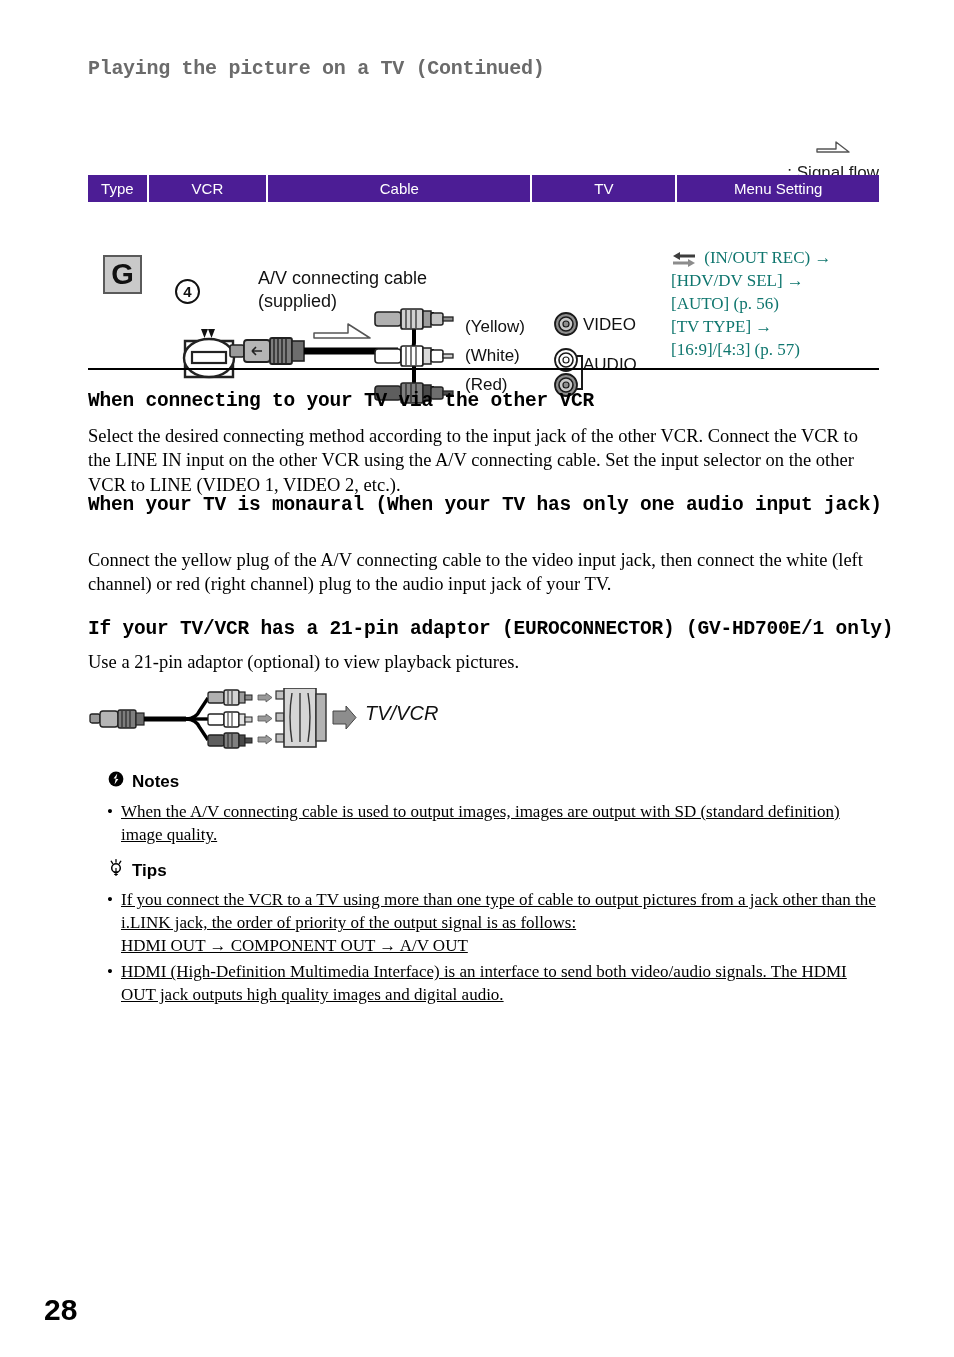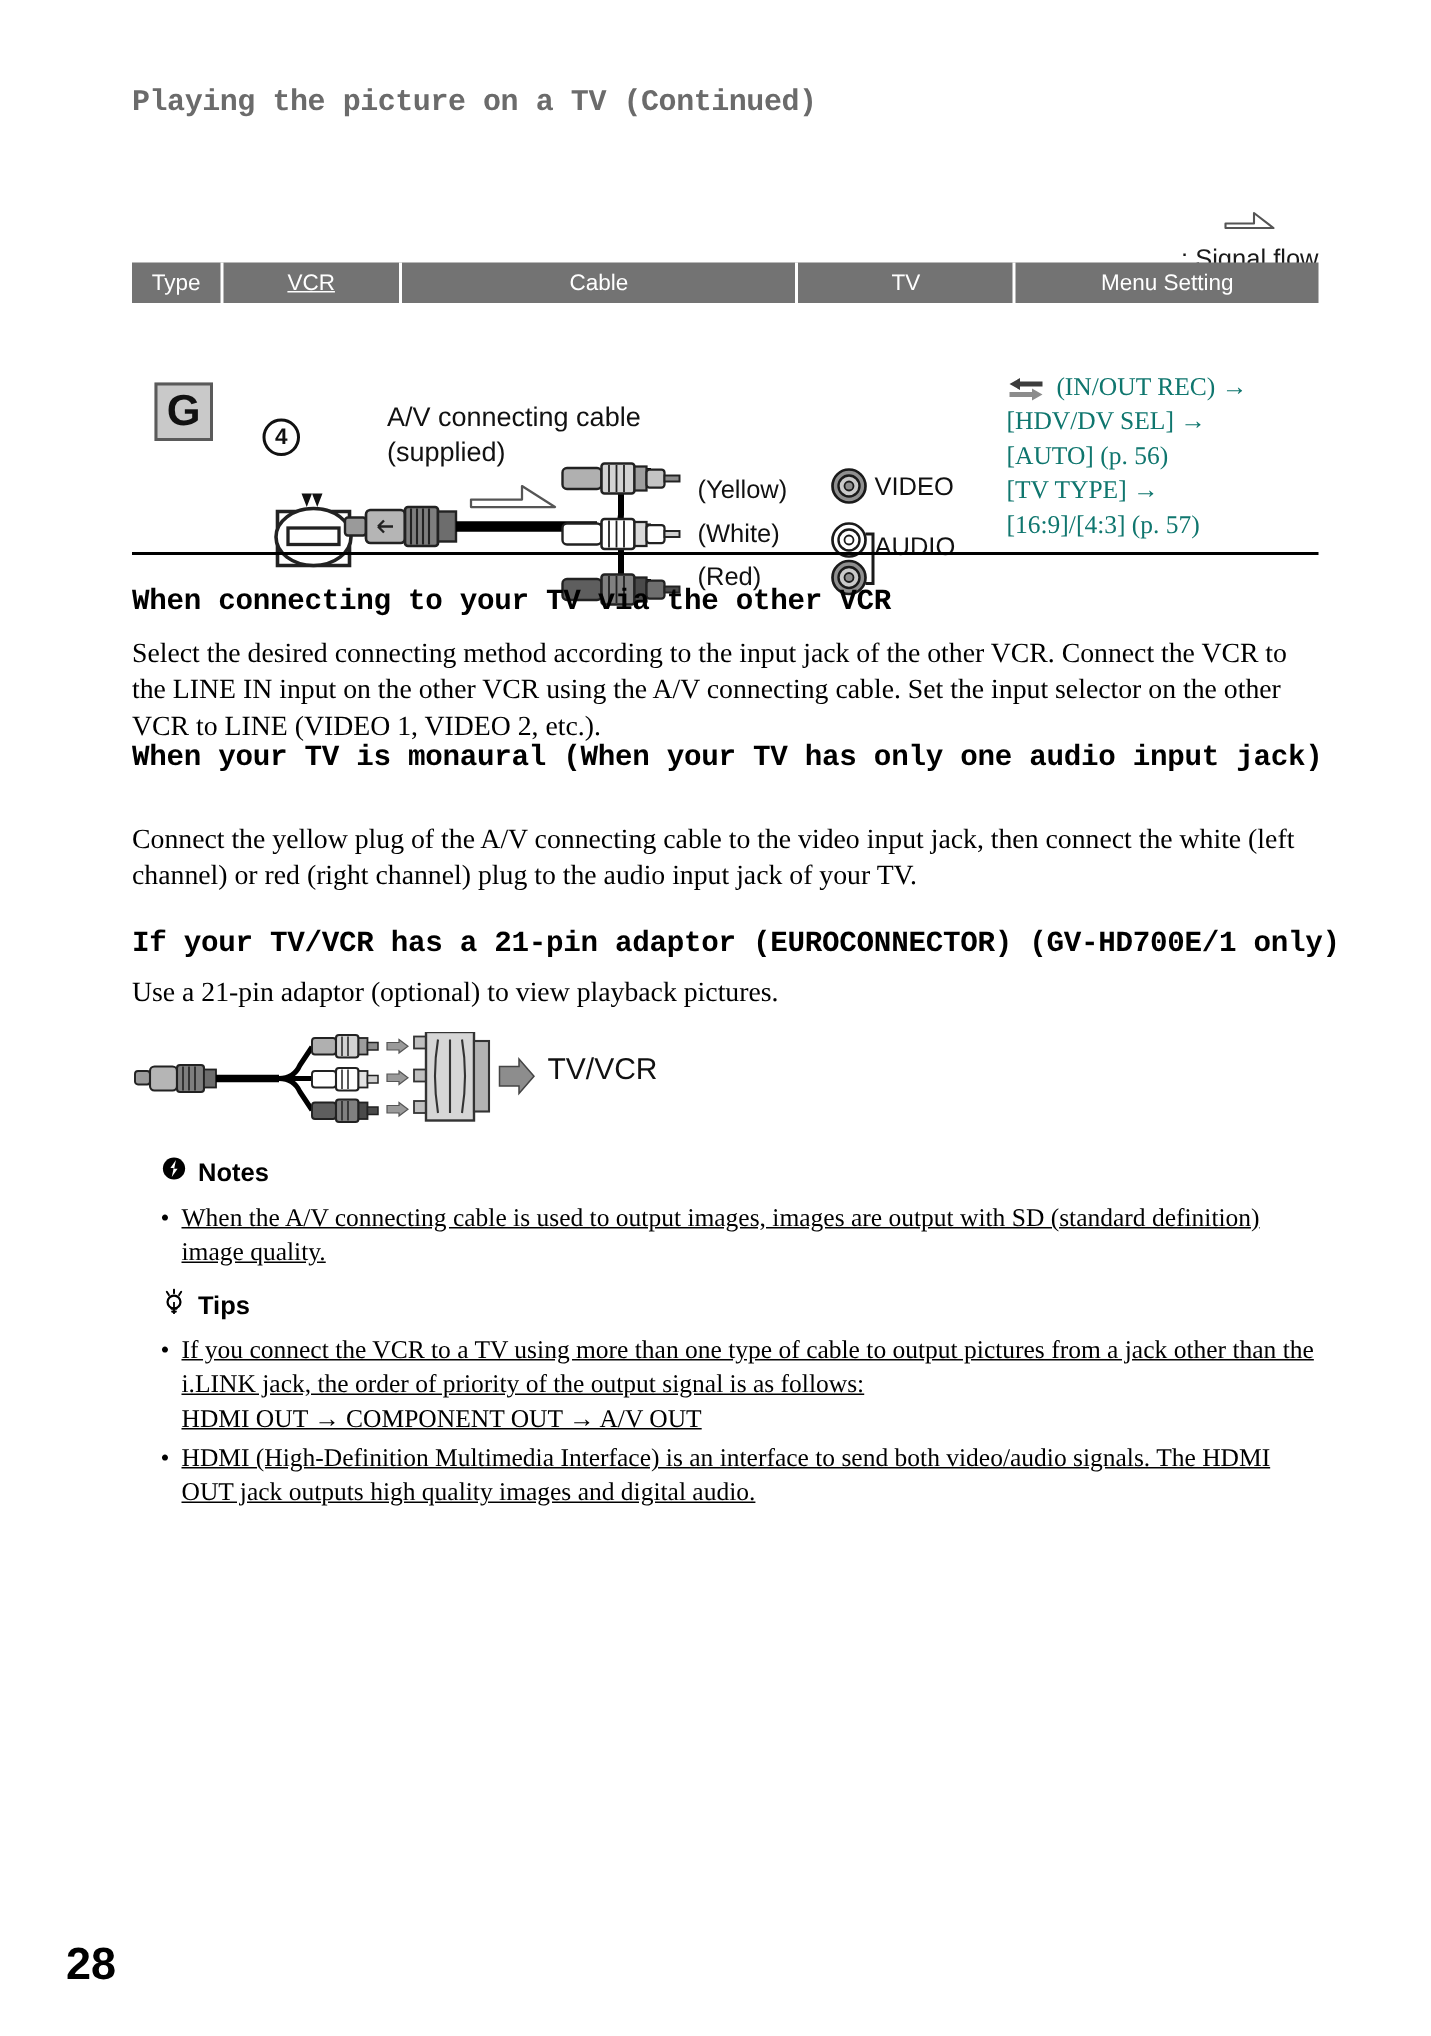--- a/index.html
+++ b/index.html
@@ -31,29 +31,29 @@
   .signal-legend {
     position:absolute; right:75px; top:139px;
     display:flex; align-items:center; gap:3px;
     font-family:"Liberation Sans", sans-serif;
     font-size:17px; color:#1a1a1a;flex-direction:column;
   }
   .sigflow-icon { display:block; }
 
   
   .tbl { position:absolute; left:88px; top:175px; width:791px; }
-  .tbl-head { display:flex; height:27px; background:#737373; }
+  .tbl-head { display:flex; height:27px; background:#4c1d95; }
   .th {
     color:#fff; font-family:"Liberation Sans", sans-serif;
     font-size:15px; display:flex; align-items:center; justify-content:center;
     border-right:2px solid #ffffff;
   }
   .th:last-child { border-right:none; }
   .th-type  { width:62px; }
-  .th-vcr   { width:122px;text-decoration:underline; }
+  .th-vcr   { width:122px; }
   .th-cable { width:270px; }
   .th-tv    { width:148px; }
   .th-menu  { width:206px; }
 
   .tbl-body { position:relative; height:174px; }
   .tbl-rule { position:absolute; left:88px; top:368px; width:791px; height:2px; background:#000; }
 
   
   .g-badge {
     position:absolute; left:15px; top:53px;
@@ -135,21 +135,21 @@
   #h2b   { top:494px; }
   #p2    { top:548px; }
   #h2c   { top:618px;text-align:center; }
   #p3    { top:650px; }
 
   
   .euro-art { position:absolute; left:88px; top:688px; }
   .euro-label {
     position:absolute; left:365px; top:702px;
     font-family:"Liberation Sans", sans-serif;
-    font-size:20px; color:#111;
+    font-size:20px; color:#111;font-style:italic;
   }
 
   
   .callout-head {
     position:absolute; left:108px;
     font-family:"Liberation Sans", sans-serif;
     font-weight:bold; font-size:17px; color:#000;
     display:flex; align-items:center; gap:8px;
   }
   #notes-head { top:771px; }

